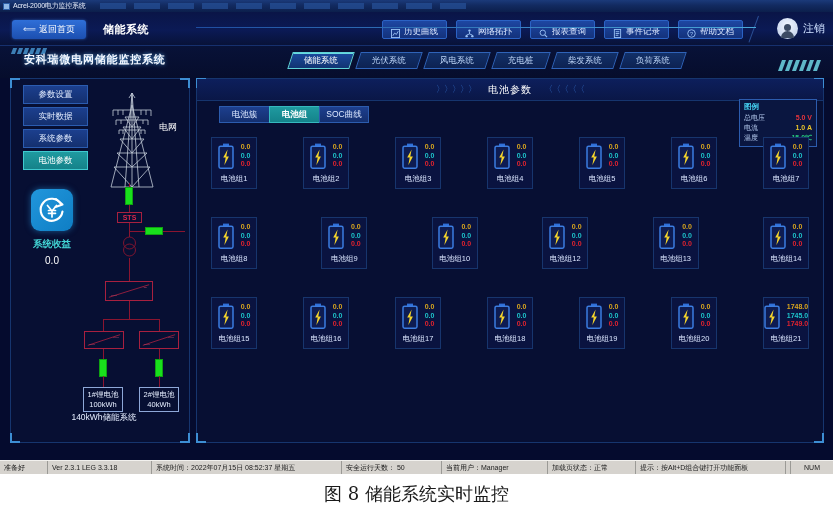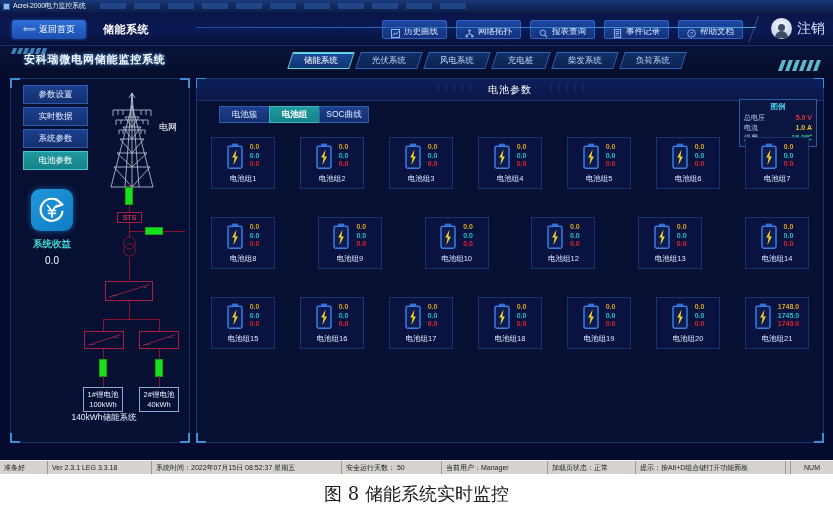--- a/index.html
+++ b/index.html
@@ -80,21 +80,21 @@
     display: flex; align-items: flex-end; justify-content: center; overflow: hidden;
   }
   .avatar .head {
     width: 7px; height: 7px; border-radius: 50%; background: #3c4a63;
     position: relative; top: -8px;
   }
   .avatar .body {
     width: 13px; height: 7px; border-radius: 7px 7px 0 0; background: #3c4a63;
     position: absolute; bottom: 1px;
   }
-  .logout-label { font-size: 14px; color: #cfe0ff; }
+  .logout-label { font-size: 11px; color: #cfe0ff; }
 
   
   .navstrip {
     position: absolute; left: 0; top: 46px; width: 833px; height: 32px;
     background: linear-gradient(to bottom, #081238, #060d2c);
   }
   .navline {
     position: absolute; left: 196px; top: 27px; width: 560px; height: 1px;
     background: linear-gradient(to right, #1f4da0, #4aa8d8);
   }
@@ -247,39 +247,39 @@
     background: linear-gradient(to bottom, #1f9aa0, #14838a);
     border-color: #35b9bf; color: #fff; font-weight: bold;
   }
 
   .legend-box {
     position: absolute; right: 6px; top: 20px; width: 78px; height: 48px;
     border: 1px solid #2c5cae; background: #0a1640;
     padding: 2px 4px;
   }
   .legend-title {
-    text-align: center; font-size: 7.5px; color: #45d0f0; font-weight: bold;
+    font-size: 7.5px; color: #45d0f0; font-weight: bold;
     margin-bottom: 1px;
   }
   .legend-row {
     display: flex; justify-content: space-between; align-items: center;
     font-size: 7px; line-height: 10px;
   }
   .legend-row .lk { color: #b9cef2; }
   .legend-row .lv { font-weight: bold; }
 
   .grid-area {
     position: absolute; left: 14px; top: 58px; right: 14px; bottom: 50px;
   }
   .batt-row {
     display: flex; justify-content: space-between;
     margin-bottom: 28px;
   }
   .batt-card {
-    width: 64px; height: 52px;
+    width: 46px; height: 52px;
     border: 1px solid #17356d;
     background: #0a1340;
     display: flex; flex-direction: column; align-items: center;
     padding-top: 5px;
   }
   .bc-top { display: flex; align-items: center; gap: 7px; }
   .bc-vals { display: flex; flex-direction: column; }
   .bc-vals span { font-size: 7px; line-height: 8.6px; font-weight: bold; }
   .bc-label { margin-top: 5px; font-size: 7.5px; color: #dbe6ff; }
 

